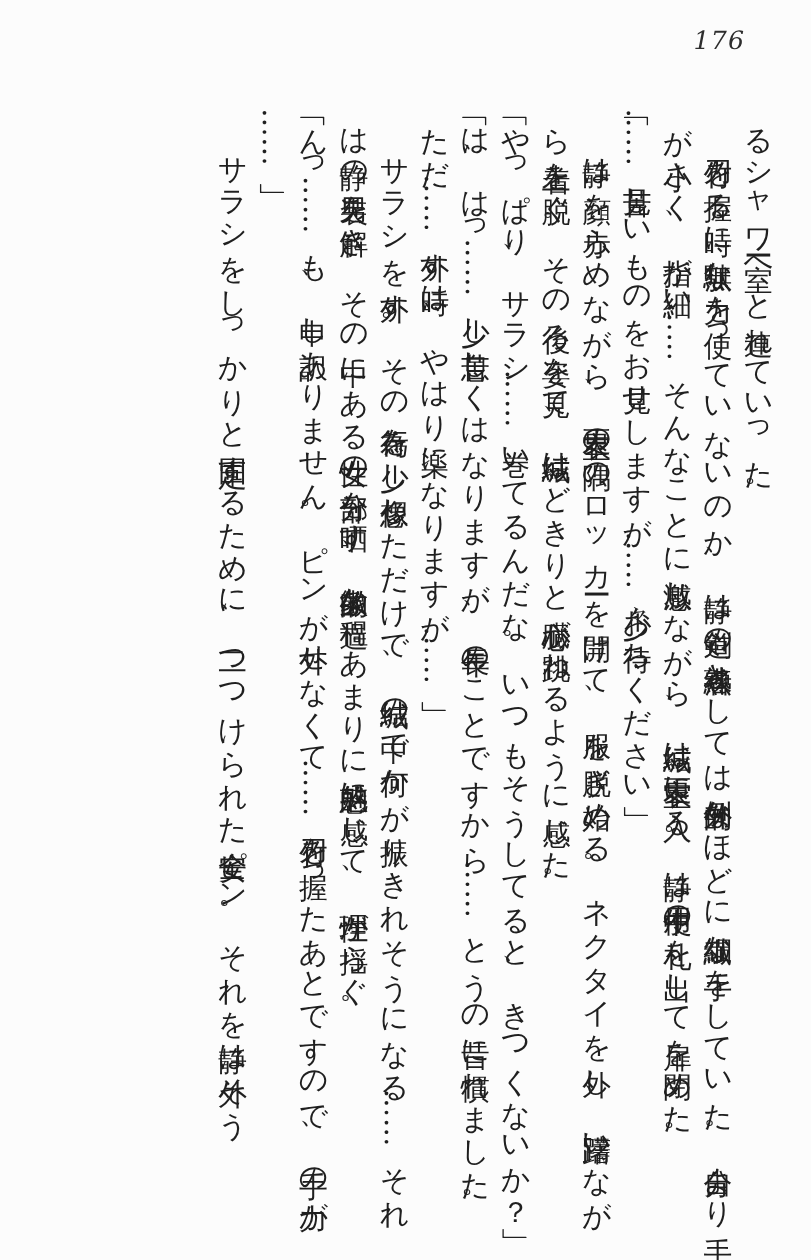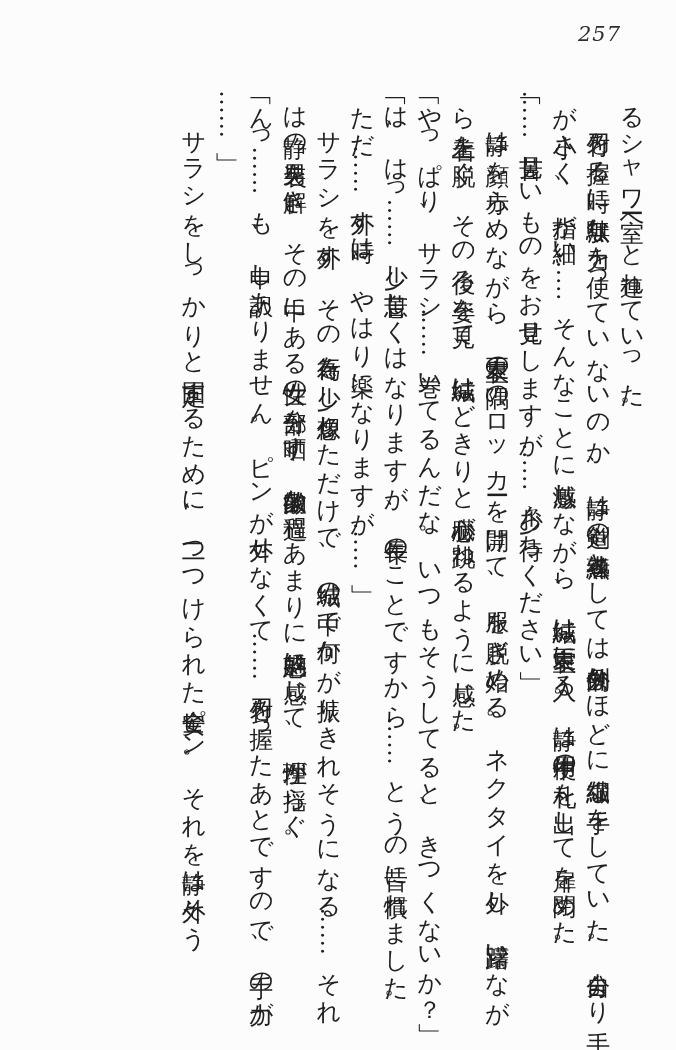--- a/index.html
+++ b/index.html
@@ -45,21 +45,21 @@
   .page-text p {
     margin: 0;
     padding: 0;
   }
 </style>
 </head>
 <body>
 
 <div class="book-page">
 
-  <div class="page-number">257</div>
+  <div class="page-number">176</div>
 
   <div class="page-text">
     <p>るシャワー室へと連れていった。</p>
     <p>　竹刀を握る時に無駄な力を使っていないのか、静は剣道の熟練者としては例外的なほどに繊細な手をしていた。自分より手が小さく、指が細い……そんなことに感激しながら、結城は更衣室に入る。静は使用中の札を出して扉を閉めた。</p>
     <p>「……見苦しいものをお見せしますが……少々お待ちください」</p>
     <p>　静は顔を赤らめながら、更衣室の隅のロッカーを開けて、服を脱ぎ始める。ネクタイを外し、躊躇いながら上着を脱ぐ。その後ろ姿を見て、結城はどきりと心臓が跳ねるように感じた。</p>
     <p>「やっぱり、サラシ……巻いてるんだな。いつもそうしてると、きつくないか？」</p>
     <p>「は、はっ……少し息苦しくはなりますが、長年のことですから……とうの昔に慣れました。ただ……外す時は、やはり楽になりますが……」</p>
     <p>　サラシを外す。その行為を少し想像しただけで、結城の中で何かが振りきれそうになる……それは静の男装を解き、その中にある女性の部分を晒す、象徴的な過程。あまりに魅惑的に感じて、理性が揺らぐ。</p>
     <p>「んっ……も、申し訳ありません。ピンが外せなくて……竹刀を握ったあとですので、手の力が……」</p>

